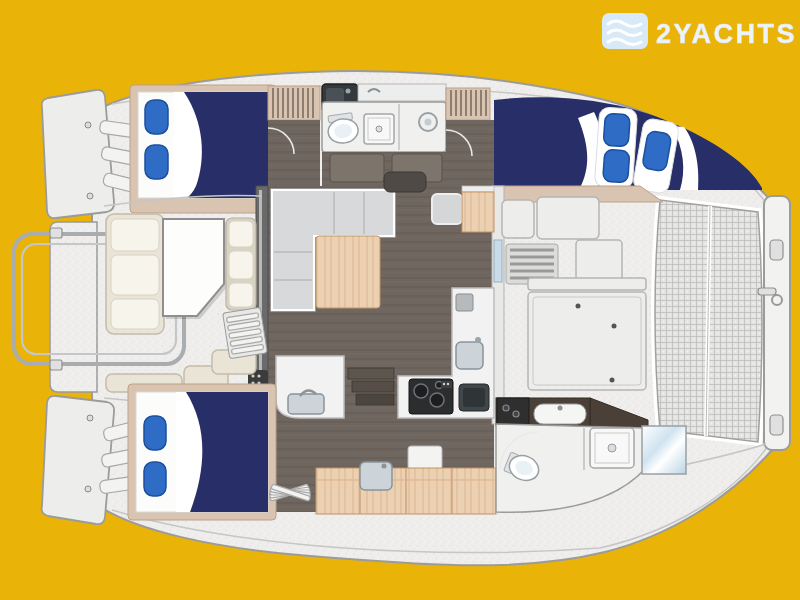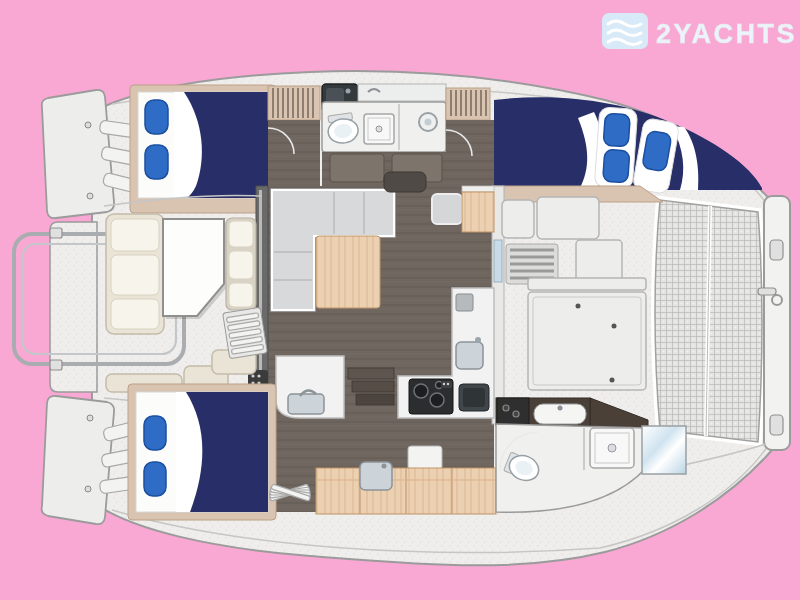--- a/index.html
+++ b/index.html
@@ -1,17 +1,17 @@
 <!DOCTYPE html>
 <html style="--c-navy: #272e68; --c-pillowBlue: #2e6cc6; --c-pillowEdge: #1b4fa0; --c-tan: #d9c3b1; --c-tanEdge: #bca189; --c-wood: #ecd0b2; --c-woodEdge: #bf9468; --c-woodLine: #d9b38c; --c-floorBrown: #6f6660; --c-floorLine: #665d57; --c-deck: #efeeec; --c-deckEdge: #9b9b9b; --c-deckLine: #c6c6c6; --c-cream: #eae4d6; --c-creamEdge: #c3bcab; --c-creamHi: #f7f4ec; --c-sofaGray: #d7d9da; --c-counter: #f1f2f1; --c-bath: #f0f1ef; --c-dark: #4a4038; --c-stove: #2c2d2e; --c-glassBlue: #c7dbe8; --c-sinkBlue: #ccd4d9; --c-meshBg: #e4e4e2; --c-meshLine: #a8a8a8; --c-slider: #6a6a6a; --c-logoBlue: #d8eaf7; --c-wmText: #edf3f8;"><head>
 <meta charset="utf-8">
 <style>
   html,body{margin:0;padding:0;background:#ffffff;width:800px;height:600px;overflow:hidden;
     font-family:"Liberation Sans", sans-serif;}
-  #stage{position:relative;width:800px;height:600px;background:#f9a8d4;}
+  #stage{position:relative;width:800px;height:600px;background:#eab308;}
   svg{position:absolute;left:0;top:0;}
 
   
   .f-navy{fill:var(--c-navy)}
   .f-pillow{fill:var(--c-pillowBlue);stroke:var(--c-pillowEdge);stroke-width:1.5}
   .f-tan{fill:var(--c-tan);stroke:var(--c-tanEdge);stroke-width:1}
   .f-wood{fill:url(#woodgrain);stroke:var(--c-woodEdge);stroke-width:1}
   .f-floor{fill:url(#plank)}
   .hull{fill:url(#speckle);stroke:var(--c-deckEdge);stroke-width:2}
   .deckpiece{fill:url(#speckle);stroke:var(--c-deckEdge);stroke-width:1.5}

